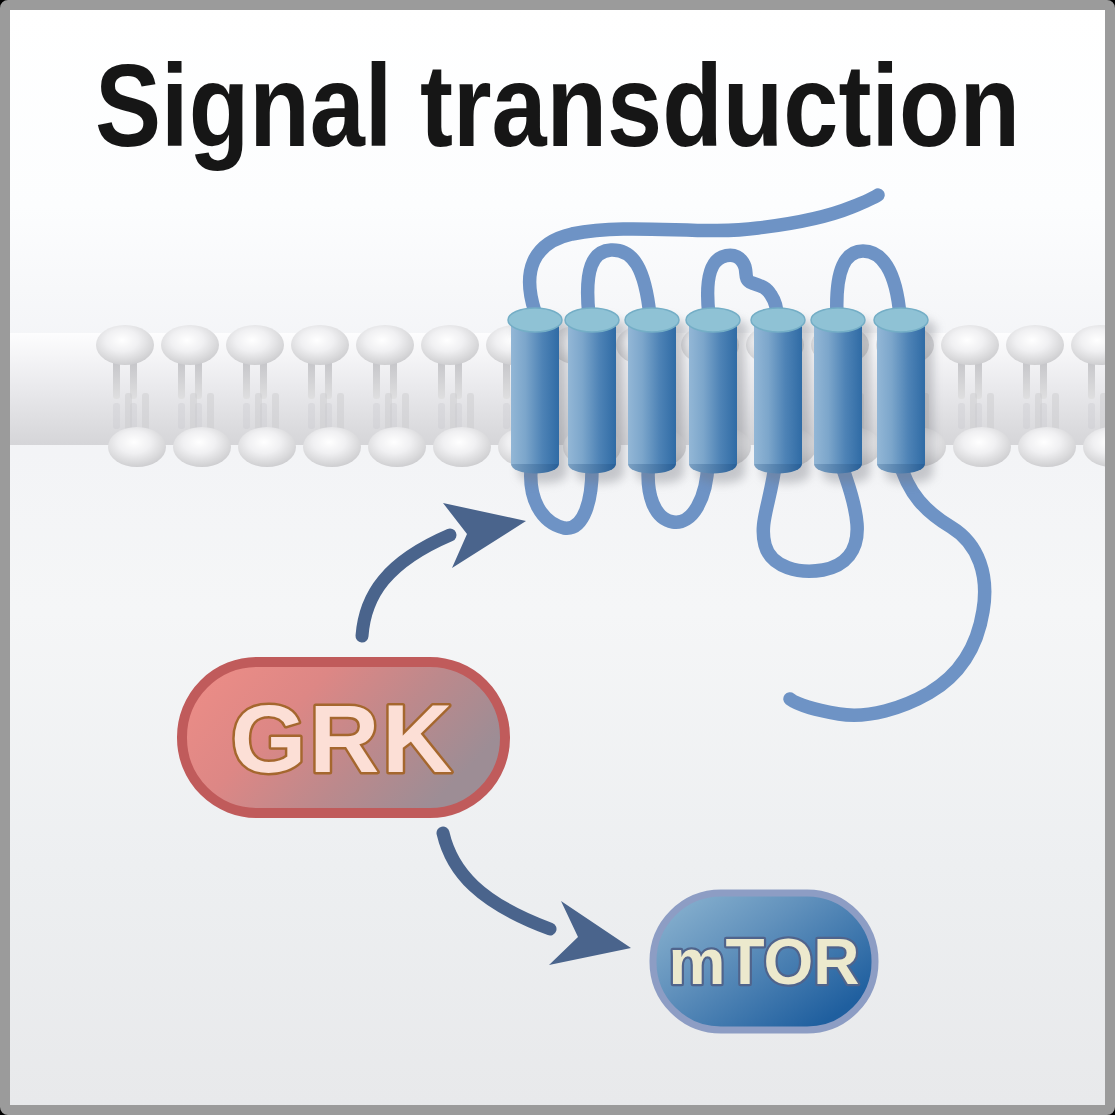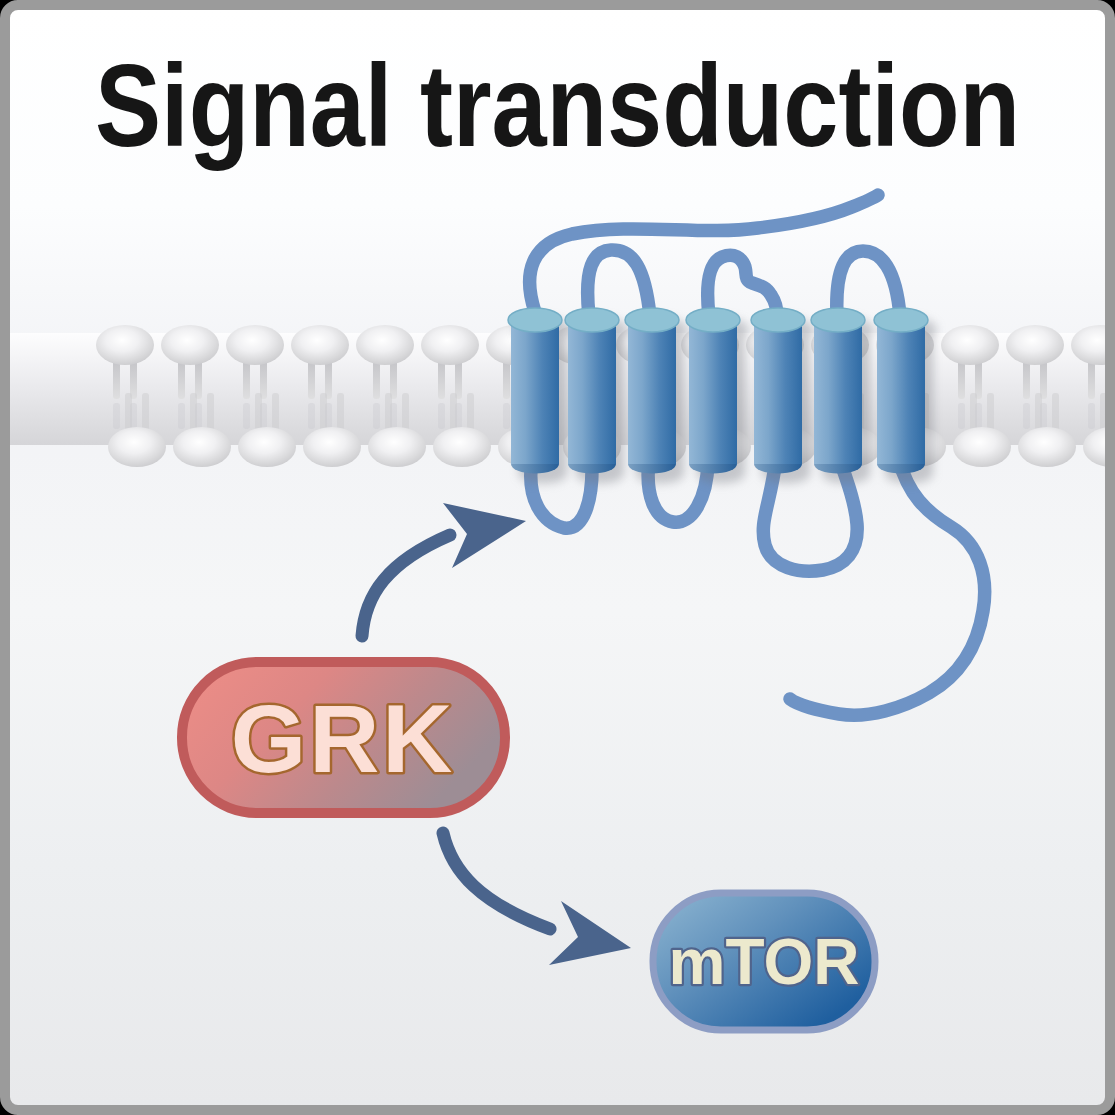--- a/index.html
+++ b/index.html
@@ -1,20 +1,20 @@
 <!DOCTYPE html>
 <html><head>
 <meta charset="utf-8">
 <style>
   html,body{margin:0;padding:0;background:#000;}
   body{width:1115px;height:1115px;position:relative;overflow:hidden;
        font-family:"Liberation Sans", sans-serif;}
   .card{
     position:absolute; inset:0; box-sizing:border-box;
-    border:10px solid #9b9b9b; border-radius:18px; overflow:hidden;
+    border:10px solid #9b9b9b; border-radius:8px; overflow:hidden;
     background:linear-gradient(180deg,#ffffff 0%,#fcfdfe 18%,#f2f3f6 33%,
                #f5f6f7 55%,#edeff1 78%,#e8e9eb 100%);
     text-align:right;
   }
   .canvas{position:absolute;left:-10px;top:-10px;width:1115px;height:1115px;}
   text{font-family:"Liberation Sans", sans-serif;}
   .title-text{font-size:116px;font-weight:bold;fill:#161616;}
   .grk-text{font-size:97px;font-weight:bold;letter-spacing:3px;
             fill:#fcdfd6;stroke:#a5672e;stroke-width:5px;
             paint-order:stroke;stroke-linejoin:round;}

